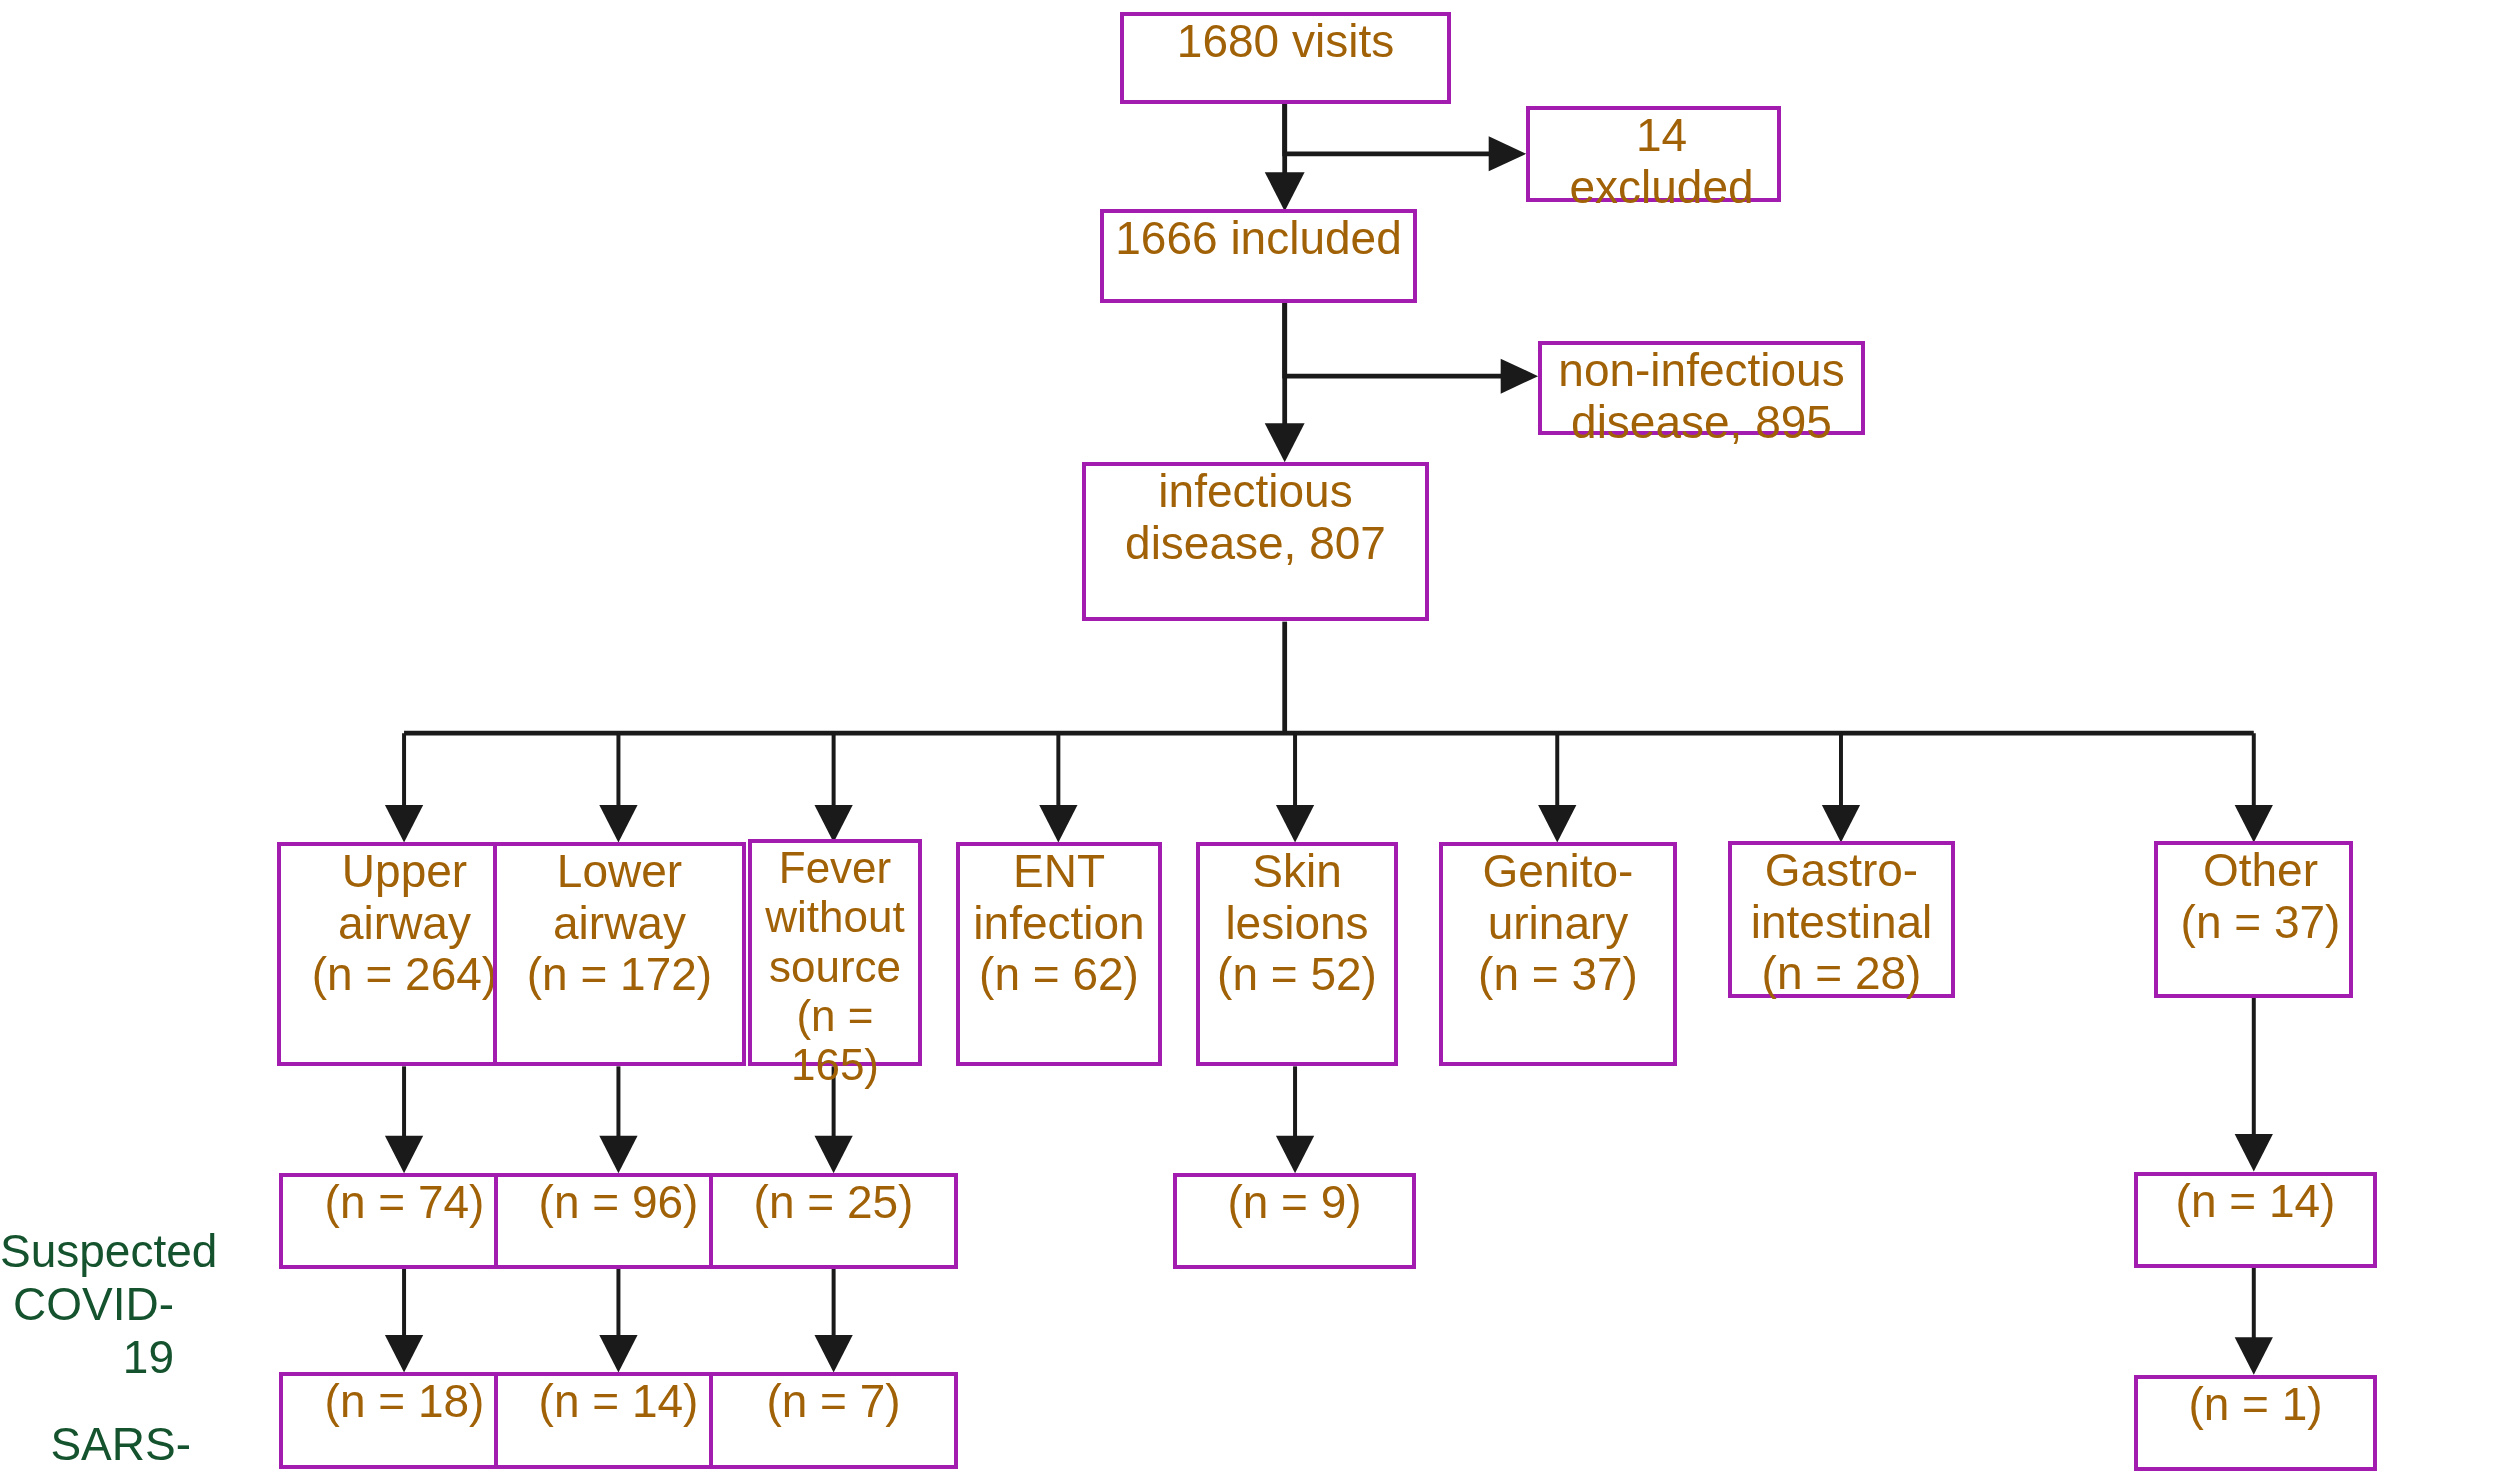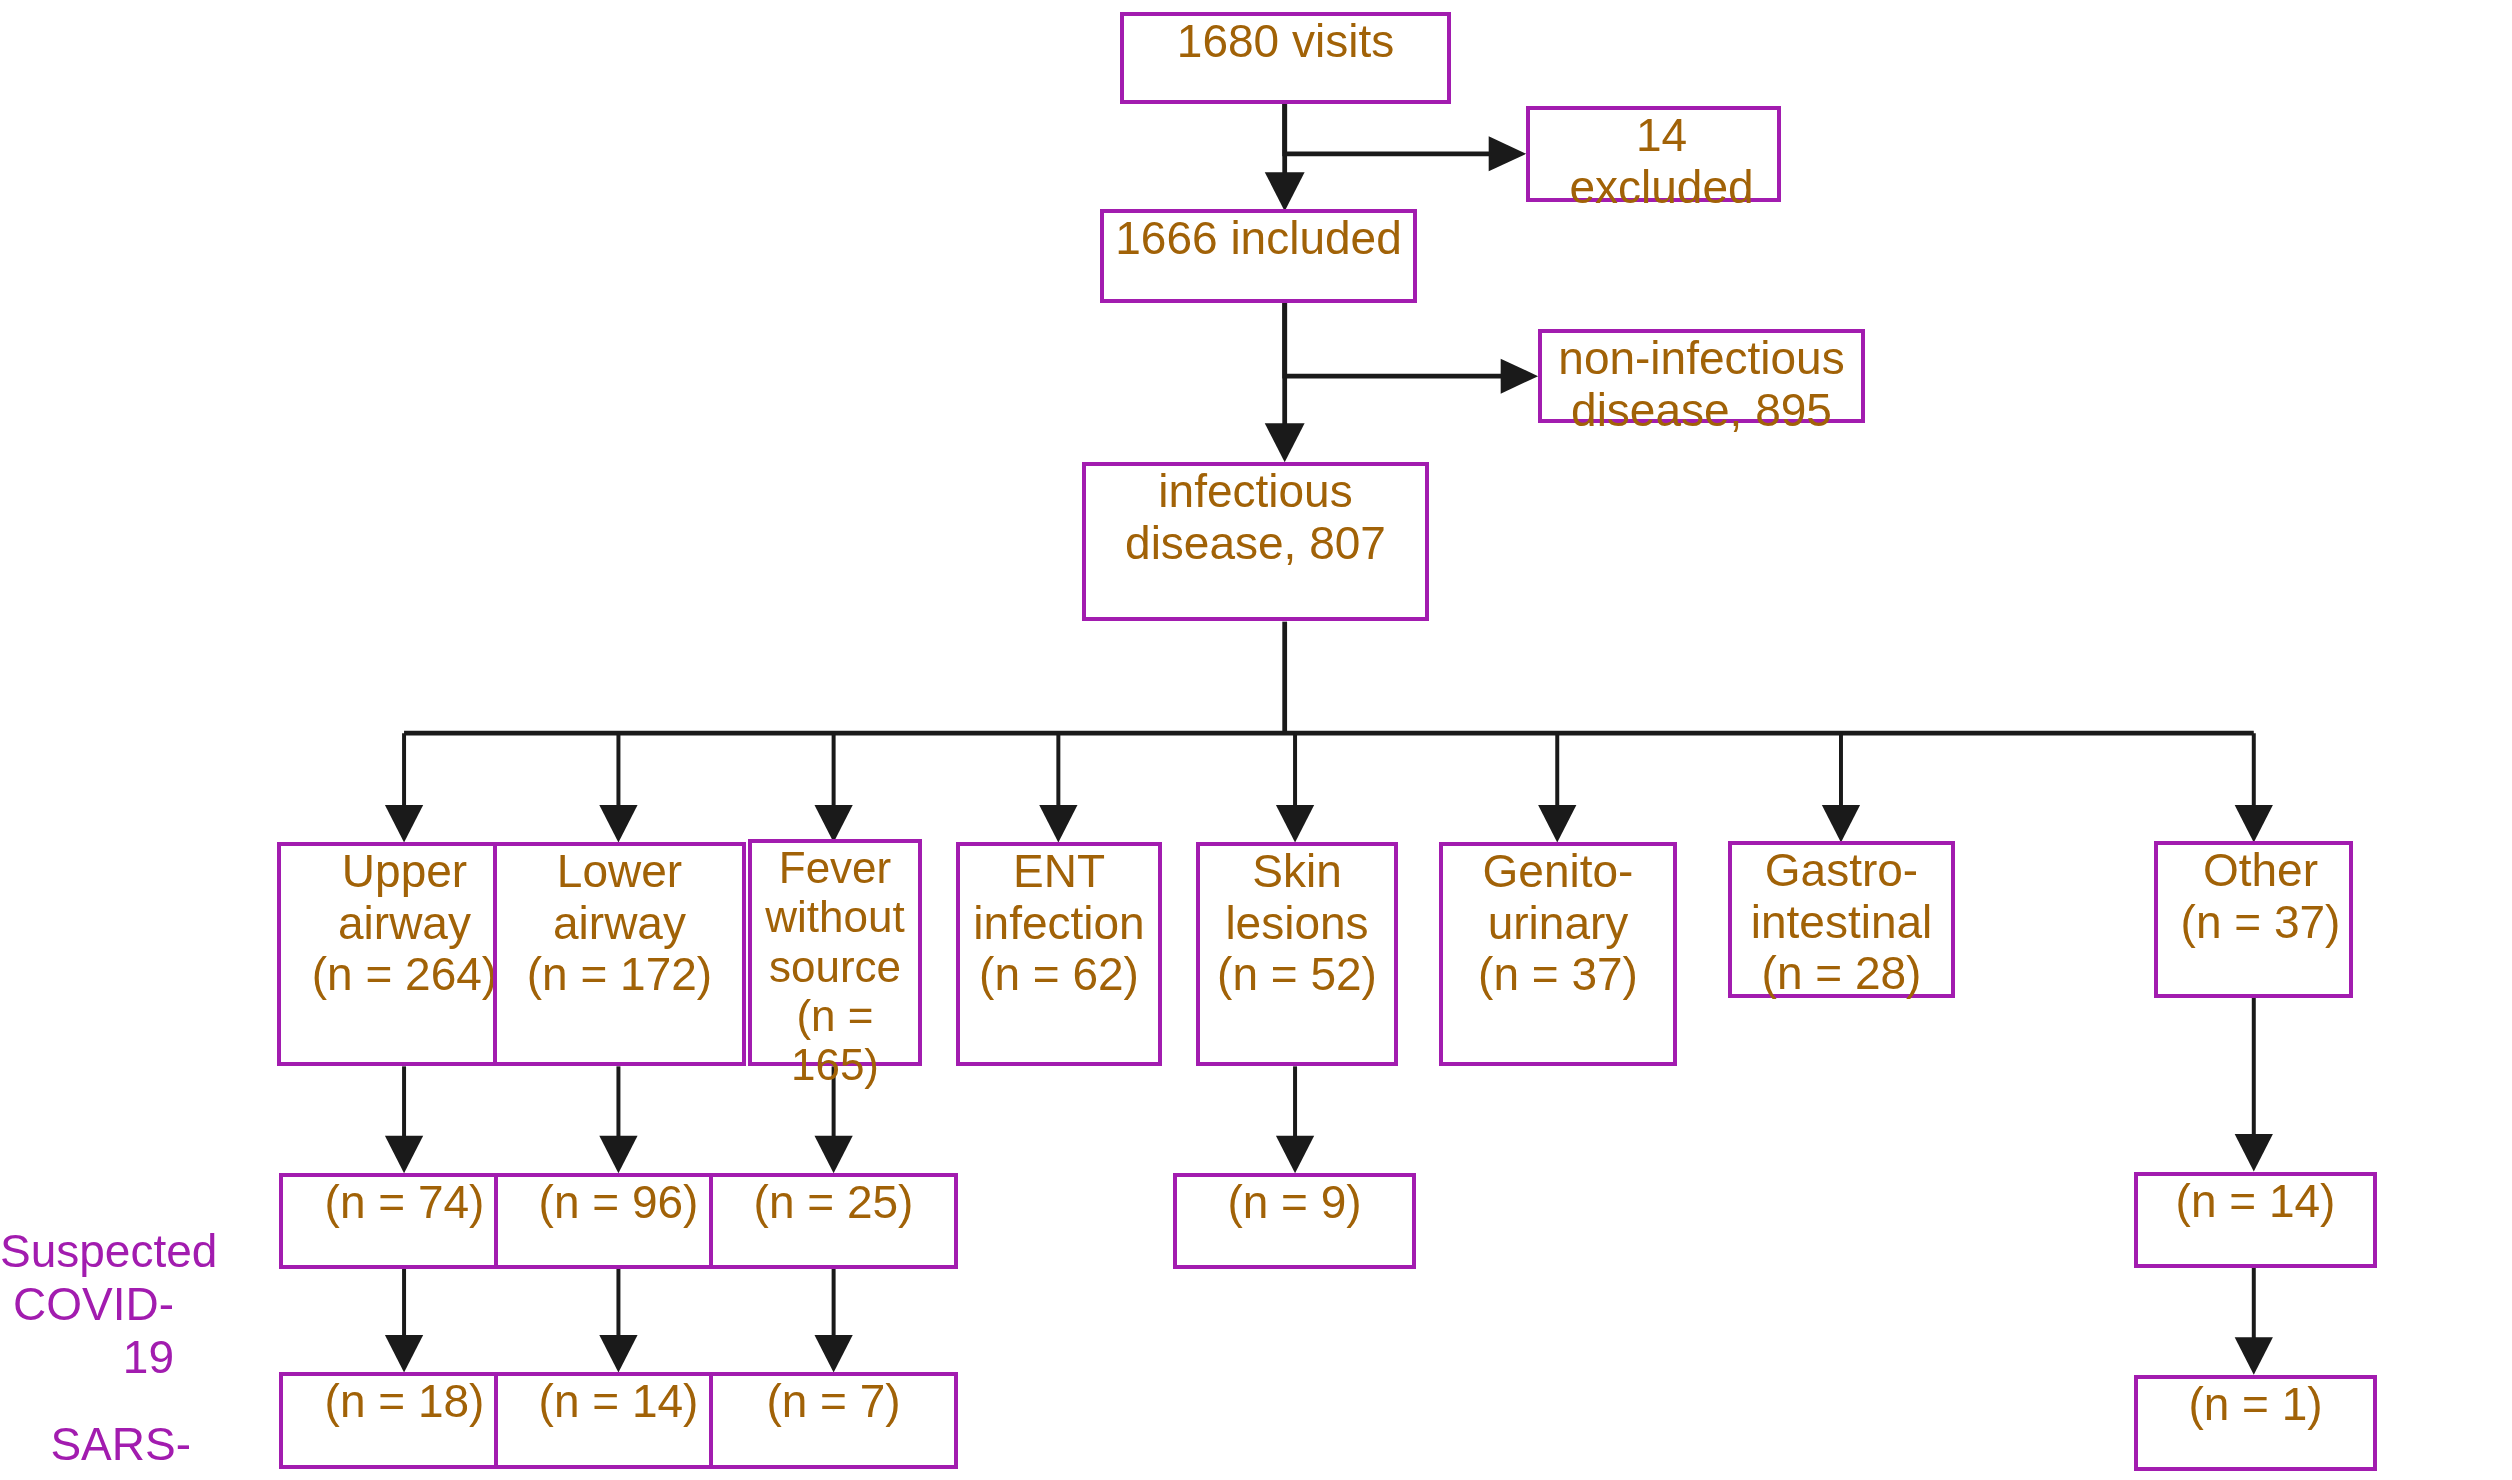--- a/index.html
+++ b/index.html
@@ -26,21 +26,21 @@
     justify-content: center;
     text-align: center;
     color: #a16207;
     line-height: 1.12;
     white-space: pre-line;
     font-size: 46px;
   }
   .rowlabel {
     position: absolute;
     text-align: right;
-    color: #a21caf;
+    color: #14532d;
     font-size: 46px;
     line-height: 1.15;
     white-space: pre-line;
   }
   svg.wires {
     position: absolute;
     left: 0;
     top: 0;
     width: 2512px;
     height: 1480px;
@@ -140,21 +140,21 @@
   </div>
 
   <div class="node" style="left:1526px; top:106px; width:255px; height:96px;padding-left:16px;">
     <span>14 excluded</span>
   </div>
 
   <div class="node" style="left:1100px; top:209px; width:317px; height:94px;">
     <span>1666 included</span>
   </div>
 
-  <div class="node" style="left:1538px; top:329px; width:327px; height:94px;">
+  <div class="node" style="left:1538px; top:341px; width:327px; height:94px;">
     <span>non-infectious disease, 895</span>
   </div>
 
   <div class="node" style="left:1082px; top:462px; width:347px; height:159px;">
     <span>infectious
 disease, 807</span>
   </div>
 
   <div class="rowlabel" style="left:0px; top:1172px; width:174px;">
     <span>Suspected

